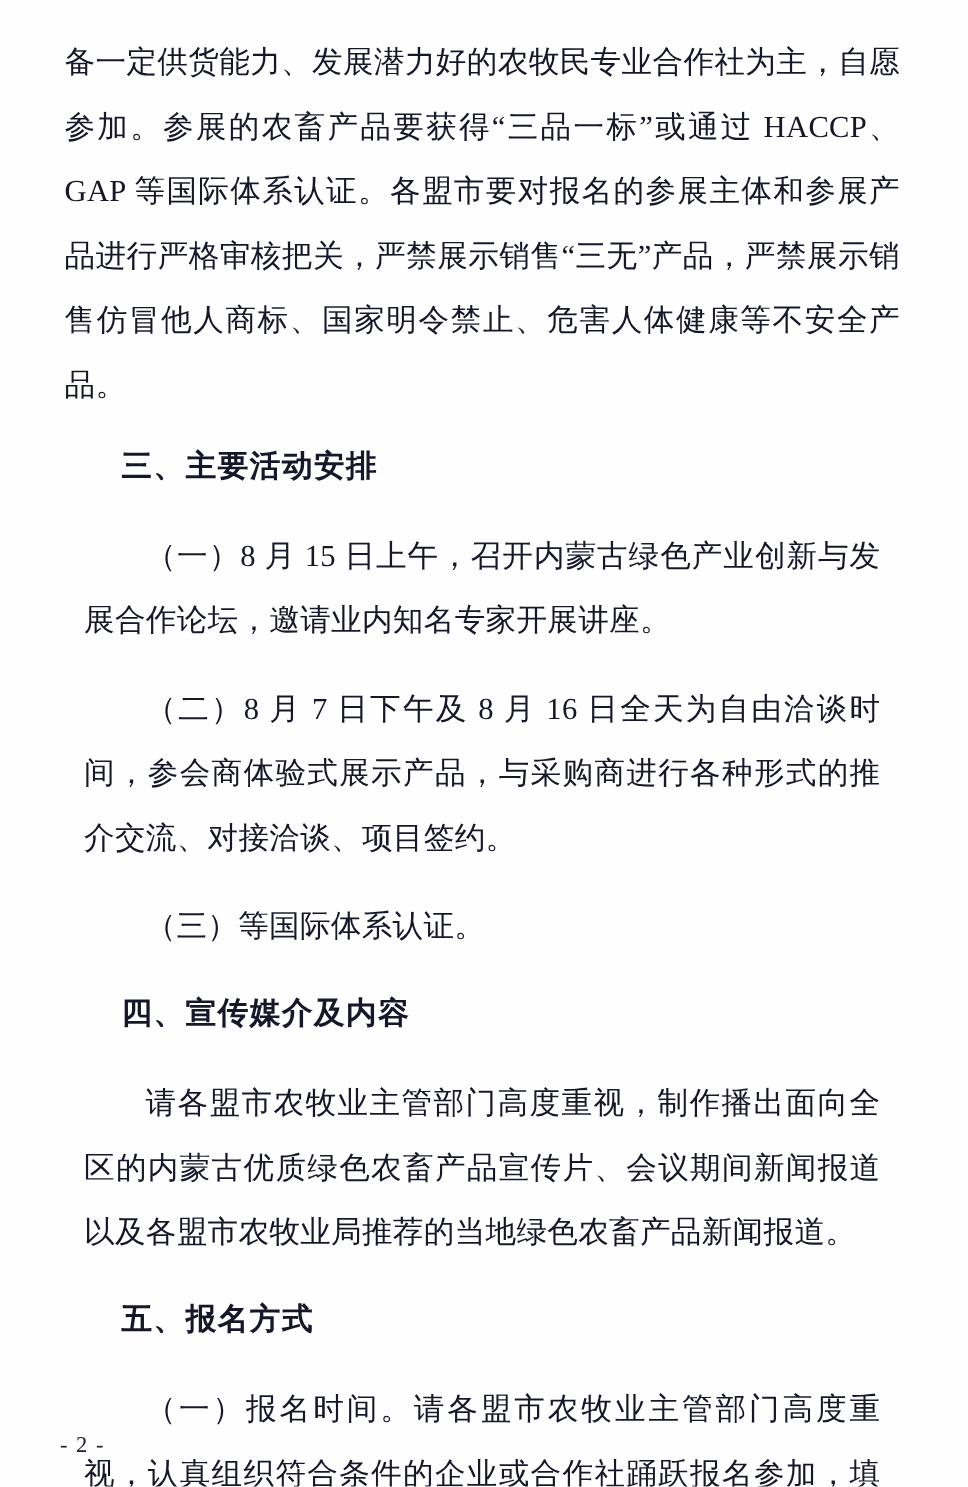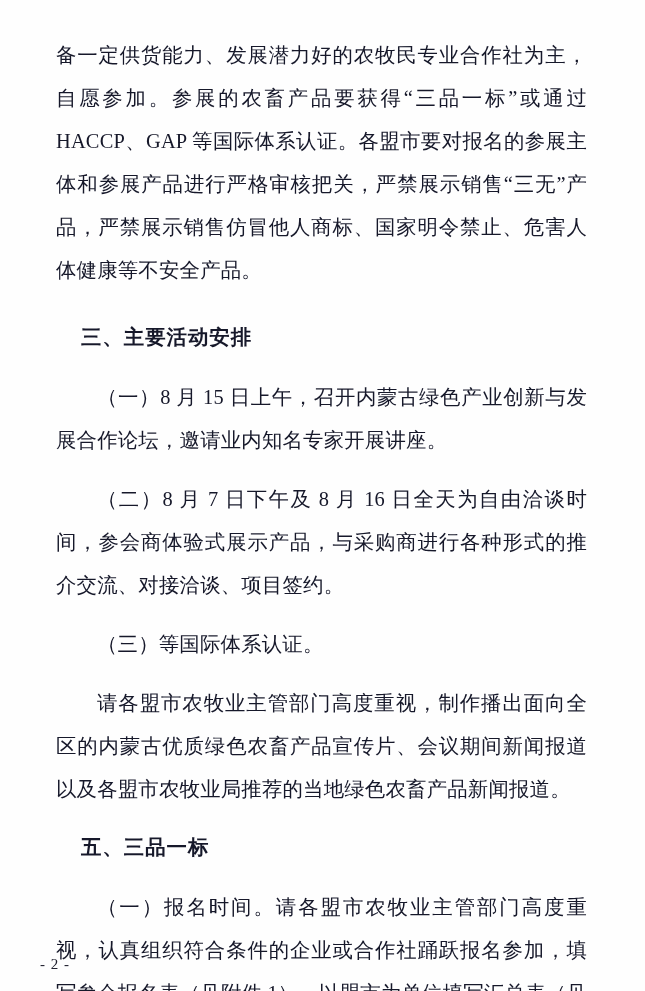--- a/index.html
+++ b/index.html
@@ -25,21 +25,21 @@
     background: #fefefe;
   }
   .doc-body {
     font-size: 20.4px;
     line-height: 43px;
     letter-spacing: 0.2px;
     text-align: justify;
     text-justify: inter-ideograph;
   }
   p.para {
-    margin: 16px;
+    margin: 3px;
     text-indent: 0;
   }
   p.indent2 {
     margin: 16px;
     text-indent: 41px;
   }
   h2.heading {
     margin: 0;
     font-size: 20.4px;
     line-height: 43px;
@@ -70,23 +70,24 @@
     <div class="spacer-sm"></div>
 
     <h2 class="heading">三、主要活动安排</h2>
 
     <p class="indent2">（一）8 月 15 日上午，召开内蒙古绿色产业创新与发展合作论坛，邀请业内知名专家开展讲座。</p>
 
     <p class="indent2">（二）8 月 7 日下午及 8 月 16 日全天为自由洽谈时间，参会商体验式展示产品，与采购商进行各种形式的推介交流、对接洽谈、项目签约。</p>
 
     <p class="indent2">（三）等国际体系认证。</p>
 
+    <h2 class="heading">四、宣传媒介及内容</h2>
 
     <p class="indent2">请各盟市农牧业主管部门高度重视，制作播出面向全区的内蒙古优质绿色农畜产品宣传片、会议期间新闻报道以及各盟市农牧业局推荐的当地绿色农畜产品新闻报道。</p>
 
-    <h2 class="heading">五、三品一标</h2>
+    <h2 class="heading">五、报名方式</h2>
 
     <p class="indent2">（一）报名时间。请各盟市农牧业主管部门高度重视，认真组织符合条件的企业或合作社踊跃报名参加，填写参会报名表（见附件 1），以盟市为单位填写汇总表（见附件 2、附件 3），并于 7 月 24 日 12:00 前将汇总表报送至自治区农牧业厅产业化处（联系人：马建波、贺婧昕；联系电话：0471-6652297,6652281；邮箱：9401217470qq.com）。</p>
 
   </div>
 
   <div class="footer">- 2 -</div>
 </div>
 
 </body></html>

